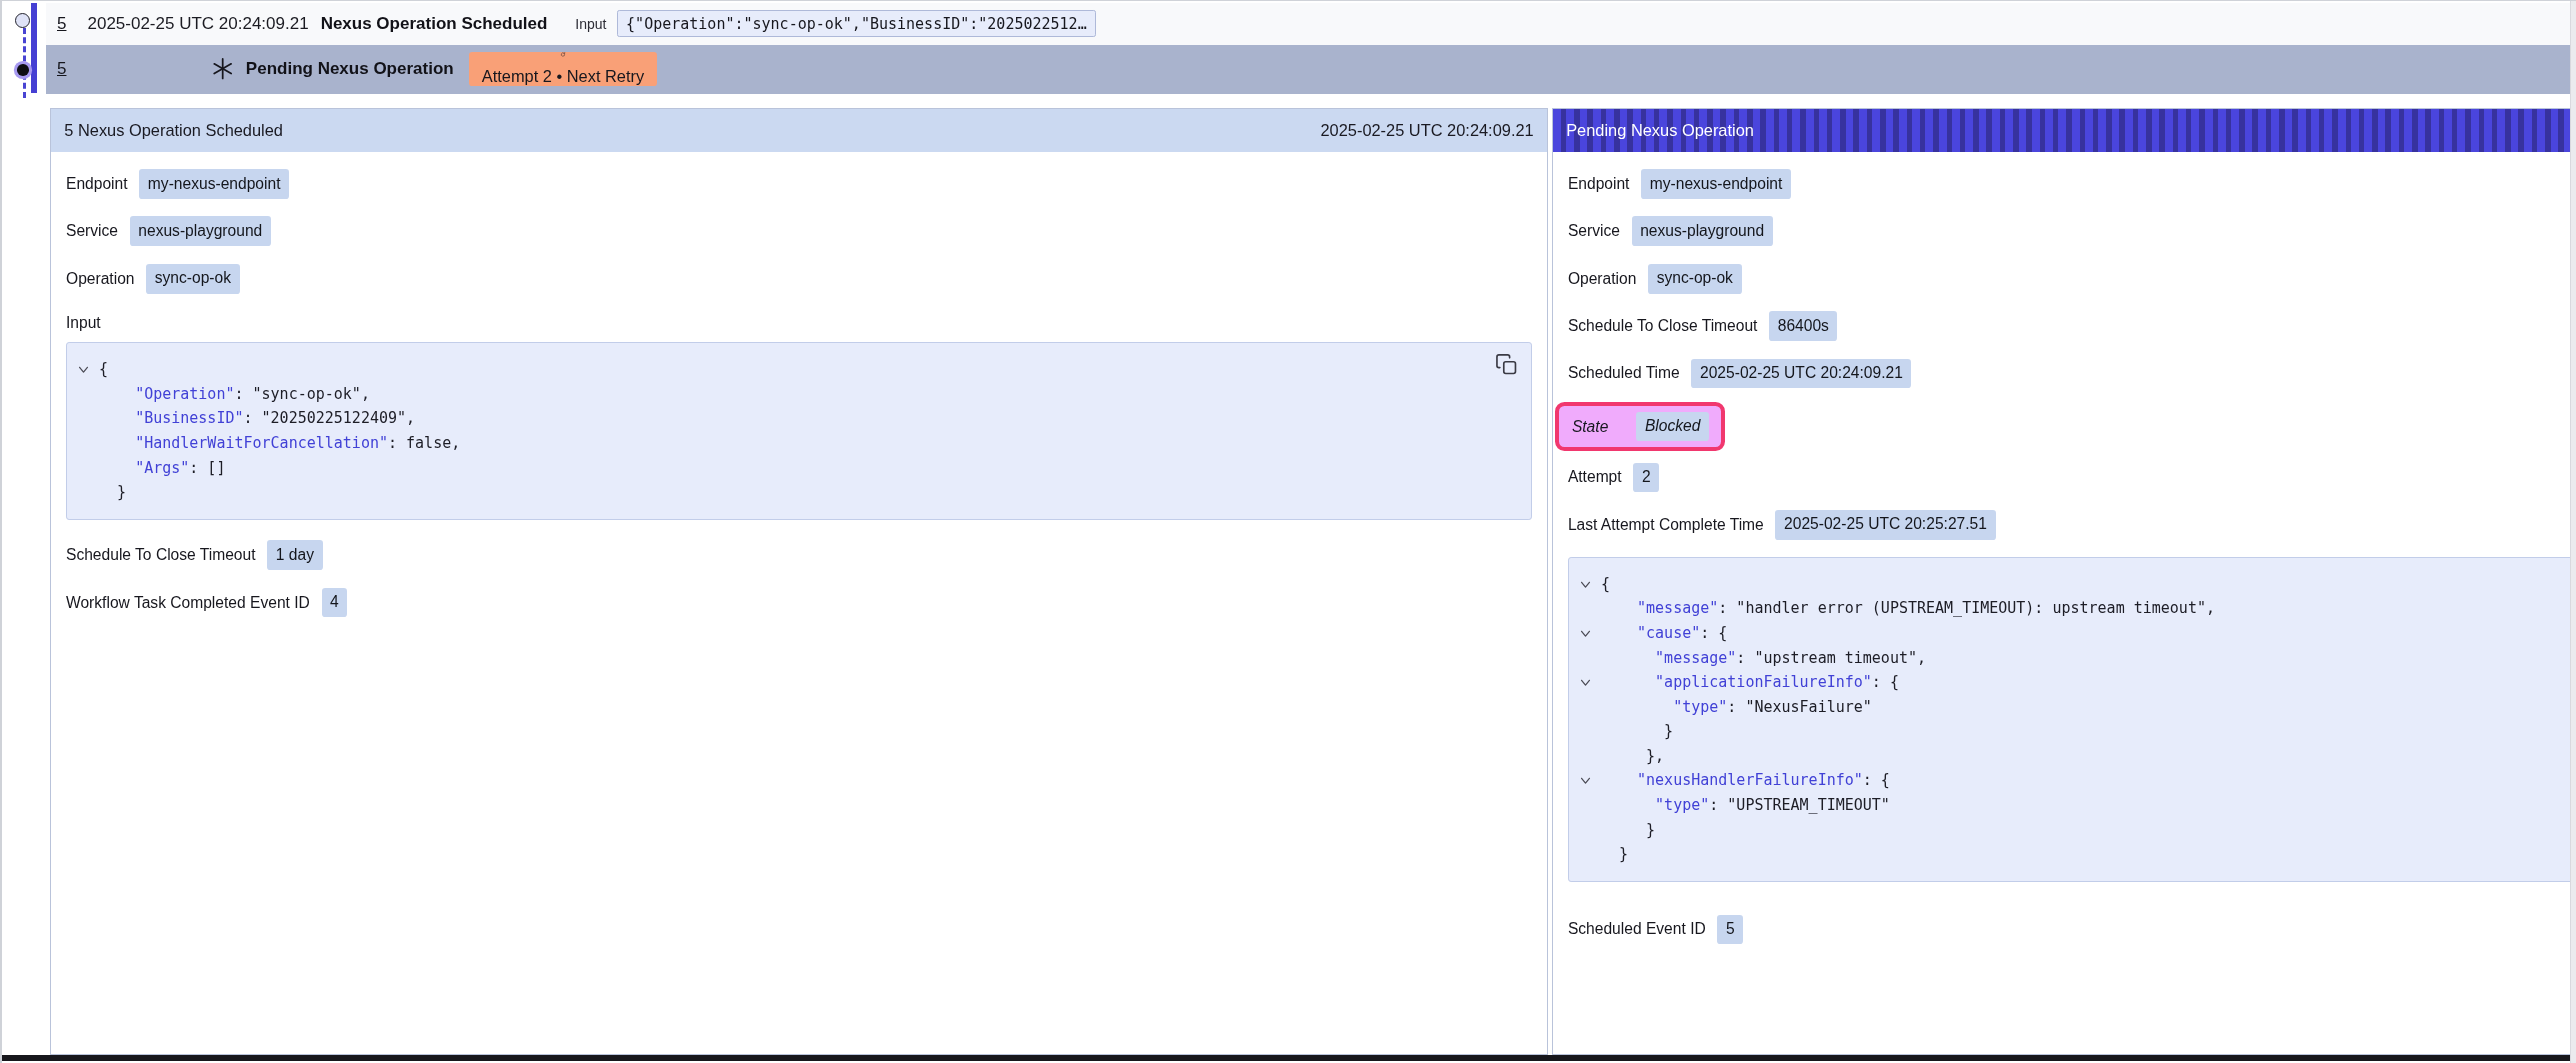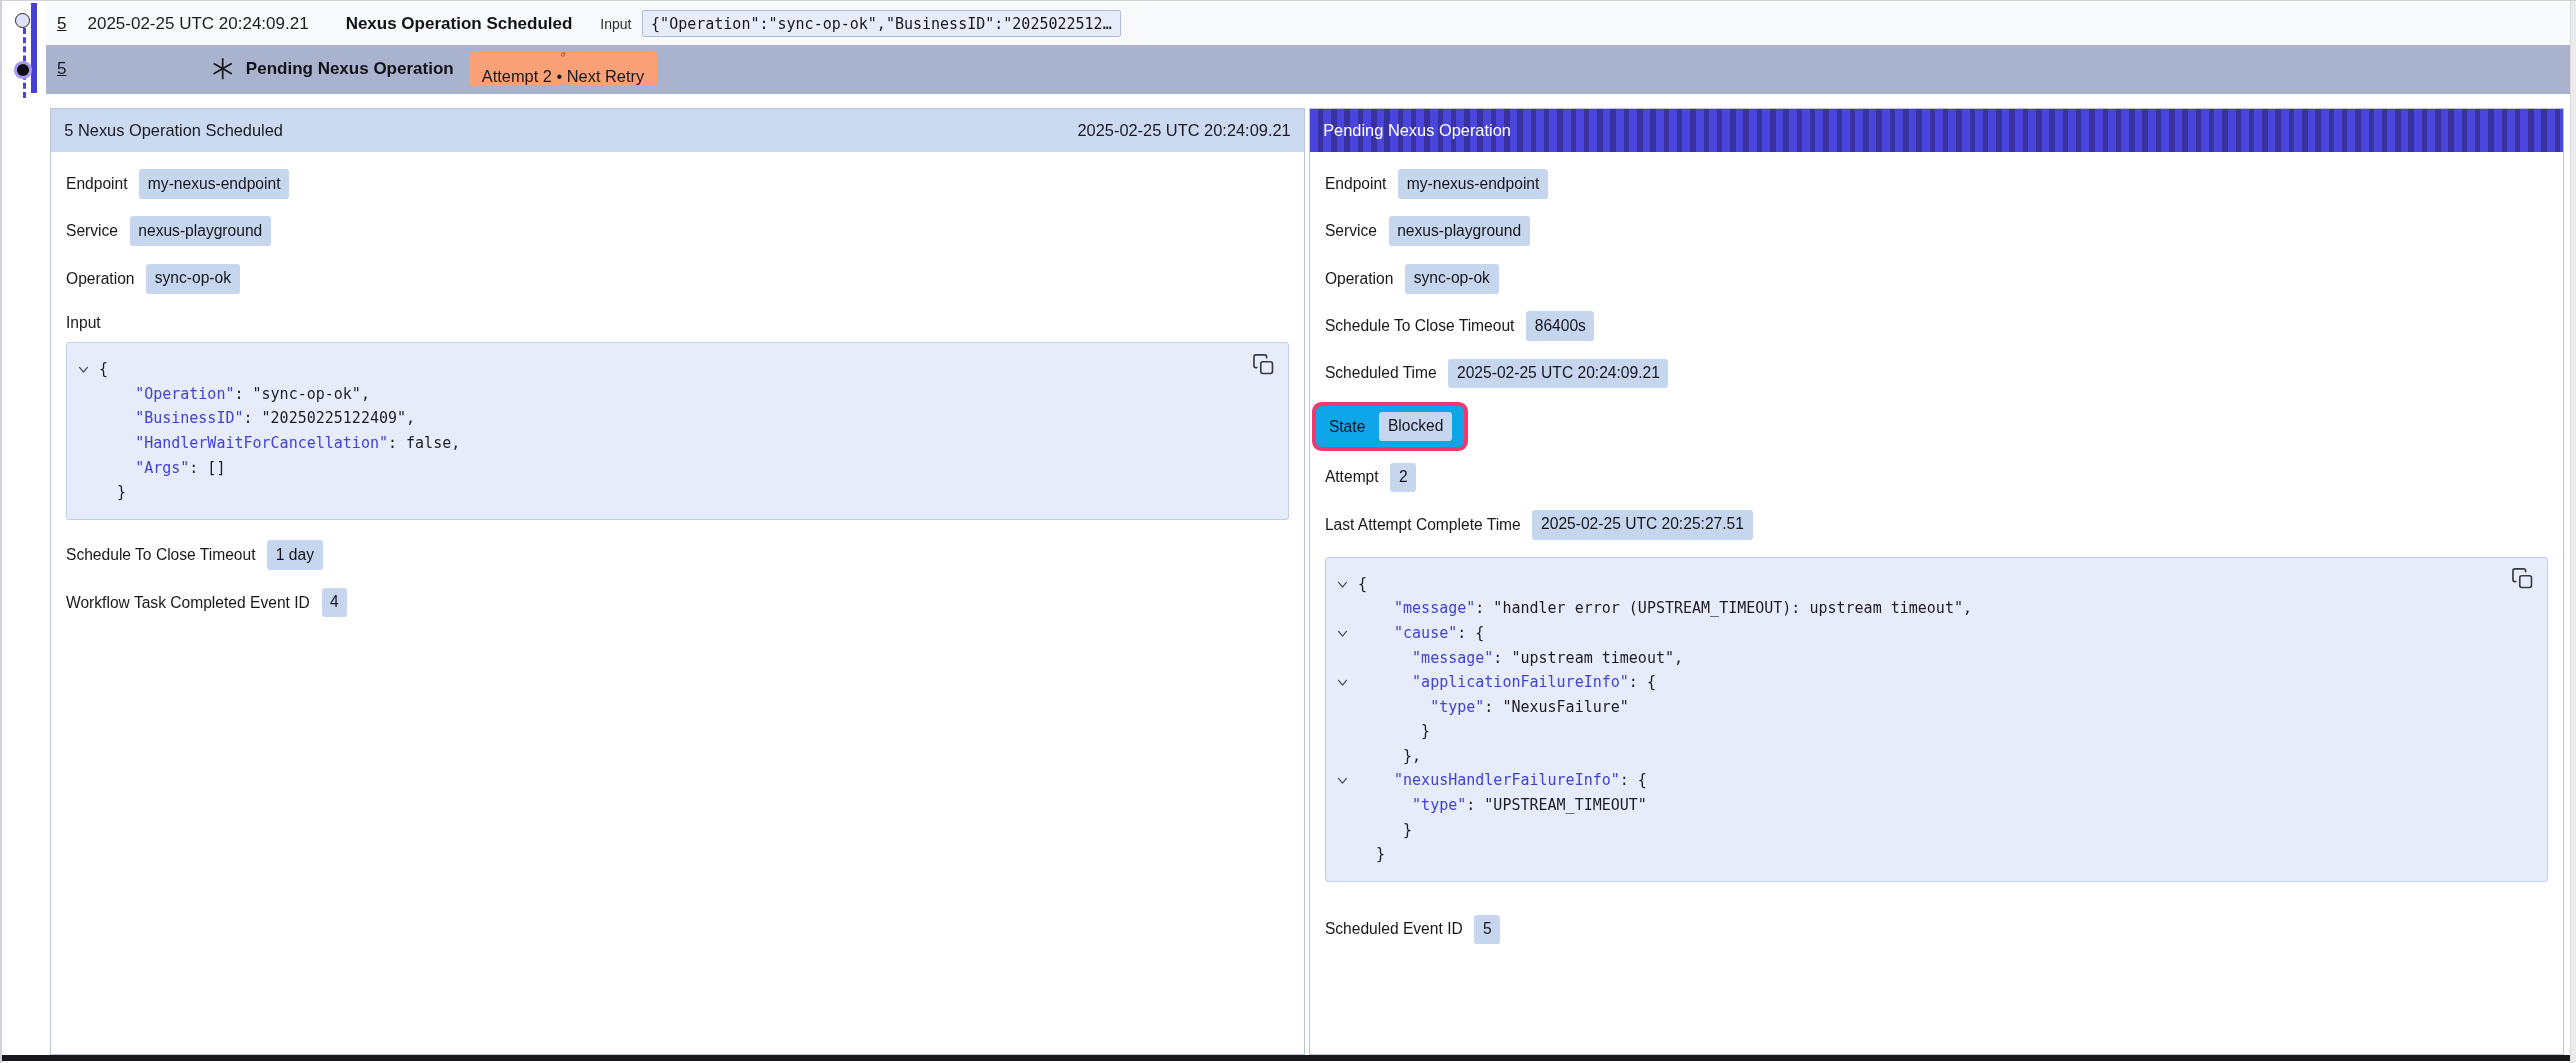--- a/index.html
+++ b/index.html
@@ -17,50 +17,50 @@
   .tl-dot { position:absolute; left:15px; top:63px; width:11.7px; height:11.7px;
             border-radius:50%; background:#0d0d12; box-shadow:0 0 0 3.1px #a79af0; z-index:2; }
   .tl-bar { position:absolute; left:29px; top:1.6px; width:5.5px; height:90px; background:#453fd3; }
 
   
   .rows { position:absolute; left:44px; top:1.6px; width:2527px; }
   .erow { display:flex; align-items:center; height:42px; background:#f8f9fb; padding-left:11px; }
   .prow { display:flex; align-items:center; height:49px; background:#a9b3cd; padding-left:11px; }
   .row-id { font-size:17px; font-weight:500; color:#16161d; text-decoration:underline; }
   .erow-ts { margin-left:21px; font-size:17px; color:#1b1b22; }
-  .erow-title { margin-left:37px; font-size:17px; font-weight:700; color:#121218; }
+  .erow-title { margin-left:12px; font-size:17px; font-weight:700; color:#121218; }
   .erow-input-label { margin-left:28px; font-size:14px; color:#2c2c35; }
   .erow-input-badge { margin-left:10px; font-family:"DejaVu Sans Mono", monospace; font-size:15px;
                       color:#17171e; background:#e7ecfb; border:0.8px solid #aeb9d9; border-radius:2.3px;
                       padding:3.9px 8.6px; max-width:554px; white-space:nowrap; overflow:hidden; }
   .asterisk { margin-left:145px; width:23.4px; height:23.4px; }
   .prow-title { margin-left:11px; font-size:17px; font-weight:700; color:#121218; }
   .retry-badge { margin-left:15.6px; display:inline-flex; align-items:center; gap:10px;
                  background:#f9a077; border-radius:3.1px; height:34px; padding:0 12.5px;
                  font-size:16.4px; color:#17171e;flex-direction:column; }
 
   
   .panels { position:absolute; left:48px; top:107px; display:flex; gap:3.9px; }
-  .panel { width:1255px; height:947px; background:#fff; border:0.8px solid #b9c3da; }
+  .panel { width:1498px; height:947px; background:#fff; border:0.8px solid #b9c3da; }
   .panel-header { height:43px; display:flex; align-items:center; justify-content:space-between;
                   padding:0 13.3px; font-size:16.4px; }
   .panel-header.blue { background:#cbd9f1; color:#1a1a22; }
   .panel-header.striped {
       background:repeating-linear-gradient(90deg,#4a45dd 0px,#4a45dd 7.8px,#37329e 7.8px,#37329e 13.3px);
       color:#ffffff; font-weight:500; justify-content:flex-start; }
   .panel-body { padding:16.4px 15px 0 15px; }
 
   .frow { display:flex; align-items:center; gap:11.7px; min-height:31px; margin-bottom:16.4px; }
   .flabel { font-size:15.6px; color:#17171e; }
   .fbadge { background:#c7d6ef; color:#14161c; border-radius:3.1px; padding:5.5px 8.6px;
             font-size:15.6px; line-height:1.2; }
   .flink { font-size:15.6px; color:#17171e; text-decoration:underline; }
 
-  .hl-box { display:inline-flex; align-items:center; gap:14px; border:4.7px solid #f1376e;
-            border-radius:9.4px; padding:5.5px 12.5px; margin-left:-12.5px; background:#0ea5e9; }
+  .hl-box { display:inline-flex; align-items:center; gap:28px; border:4.7px solid #f1376e;
+            border-radius:9.4px; padding:5.5px 12.5px; margin-left:-12.5px; background:#f0abfc;font-style:italic; }
   .hl-row { margin-bottom:11px; margin-top:-3.1px; }
 
   .section-label { font-size:15.6px; color:#17171e; margin:20px 0 10px 0; }
 
   
   .codeblock { position:relative; background:#e7ecfb; border:0.8px solid #c2cde9; border-radius:3.1px;
                padding:14px 47px 14px 11px; font-family:"DejaVu Sans Mono", monospace;
                font-size:15px; line-height:24.6px; color:#1d1d26; }
   .code-line { display:flex; }
   .gutter { width:21px; flex:0 0 21px; display:flex; justify-content:flex-start; }

